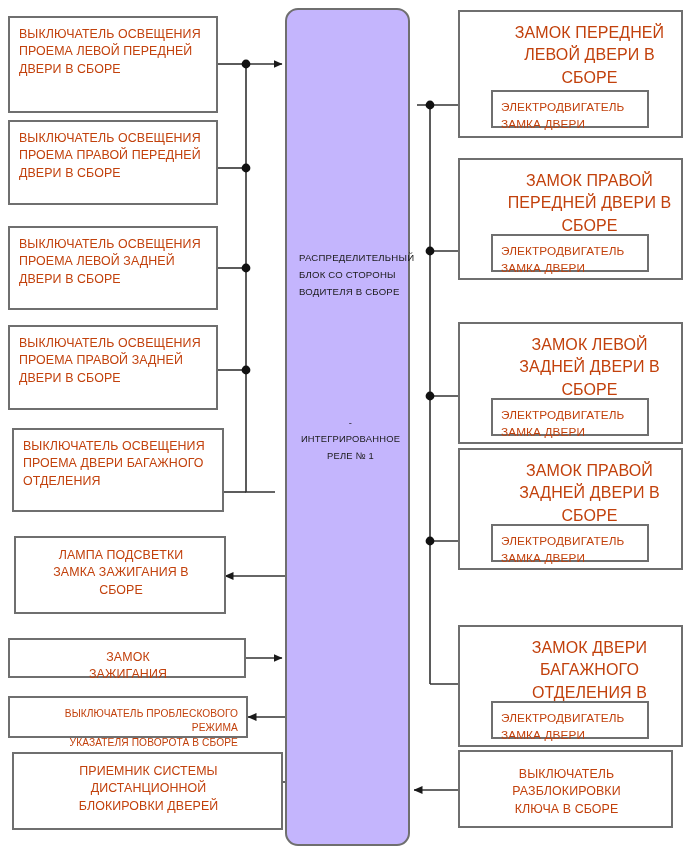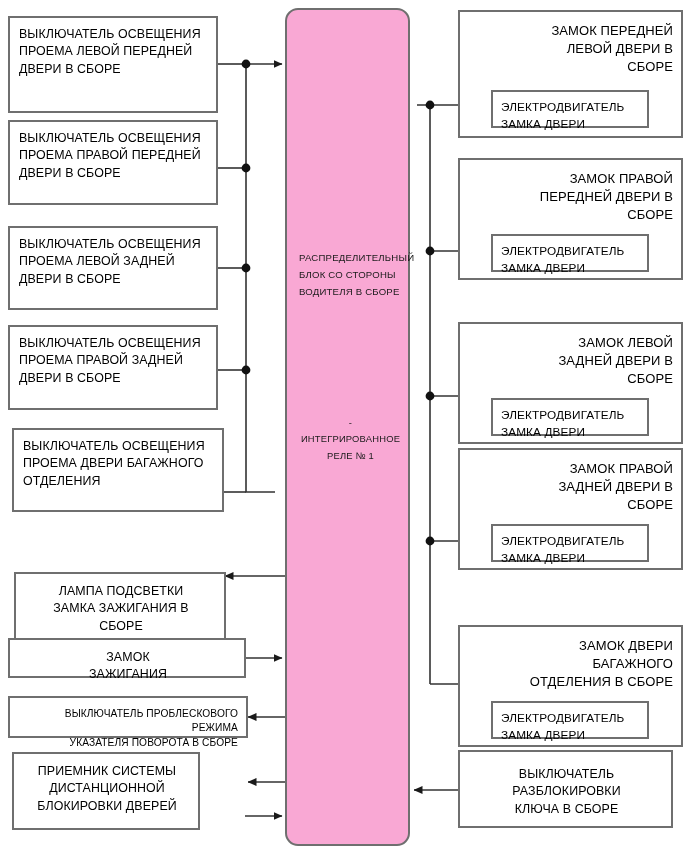--- a/index.html
+++ b/index.html
@@ -27,21 +27,21 @@
     position: absolute;
     box-sizing: border-box;
     background: #ffffff;
     border: 2px solid #6f6f6f;
     z-index: 2;
   }
   .node .label {
     position: absolute;
     left: 0;
     right: 0;
-    color: #000000;
+    color: #c2410c;
     line-height: 1.40;
     white-space: pre-line;
     letter-spacing: 0.1px;
   }
   
   .node-left .label {
     top: 8px;
     left: 9px;
     right: 6px;
     font-size: 12.4px;
@@ -57,22 +57,22 @@
   }
   .node-left-center.small .label {
     font-size: 10.2px;
     text-align: right;
   }
   
   .node-right .label {
     top: 10px;
     left: 46px;
     right: 8px;
-    font-size: 13px;
-    text-align: right;
+    font-size: 16px;
+    text-align: center;
   }
   .node-right-center .label {
     top: 14px;
     left: 10px;
     right: 8px;
     font-size: 12.4px;
     text-align: center;
   }
   
   .node-motor {
@@ -82,21 +82,21 @@
     top: 7px;
     left: 8px;
     right: 4px;
     font-size: 11.8px;
     text-align: left;
   }
   
   #central-block {
     position: absolute;
     box-sizing: border-box;
-    background: #f9a8d4;
+    background: #c4b5fd;
     border: 2px solid #6f6f6f;
     border-radius: 13px;
     z-index: 2;
   }
   #central-block .cb-title {
     position: absolute;
     left: 12px;
     right: 8px;
     top: 240px;
     font-size: 9.6px;
@@ -205,37 +205,37 @@
 ПРОЕМА ПРАВОЙ ЗАДНЕЙ
 ДВЕРИ В СБОРЕ</div>
   </div>
 
   <div class="node node-left" style="left:12px; top:428px; width:212px; height:84px;">
     <div class="label">ВЫКЛЮЧАТЕЛЬ ОСВЕЩЕНИЯ
 ПРОЕМА ДВЕРИ БАГАЖНОГО
 ОТДЕЛЕНИЯ</div>
   </div>
 
-  <div class="node node-left-center" style="left:14px; top:536px; width:212px; height:78px;margin-top:36px;">
+  <div class="node node-left-center" style="left:14px; top:536px; width:212px; height:78px;">
     <div class="label">ЛАМПА ПОДСВЕТКИ
 ЗАМКА ЗАЖИГАНИЯ В
 СБОРЕ</div>
   </div>
 
   <div class="node node-left-center" style="left:8px; top:638px; width:238px; height:40px;">
     <div class="label">ЗАМОК
 ЗАЖИГАНИЯ</div>
   </div>
 
   <div class="node node-left-center small" style="left:8px; top:696px; width:240px; height:42px;">
     <div class="label">ВЫКЛЮЧАТЕЛЬ ПРОБЛЕСКОВОГО РЕЖИМА
 УКАЗАТЕЛЯ ПОВОРОТА В СБОРЕ</div>
   </div>
 
-  <div class="node node-left-center" style="left:12px; top:752px; width:188px; height:78px;">
+  <div class="node node-left-center" style="left:12px; top:752px; width:271px; height:78px;">
     <div class="label">ПРИЕМНИК СИСТЕМЫ
 ДИСТАНЦИОННОЙ
 БЛОКИРОВКИ ДВЕРЕЙ</div>
   </div>
 
   <div class="node node-right" style="left:458px; top:10px; width:225px; height:128px;">
     <div class="label">ЗАМОК ПЕРЕДНЕЙ
 ЛЕВОЙ ДВЕРИ В
 СБОРЕ</div>
     <div class="node node-motor" style="left:31px; top:78px; width:158px; height:38px;">

